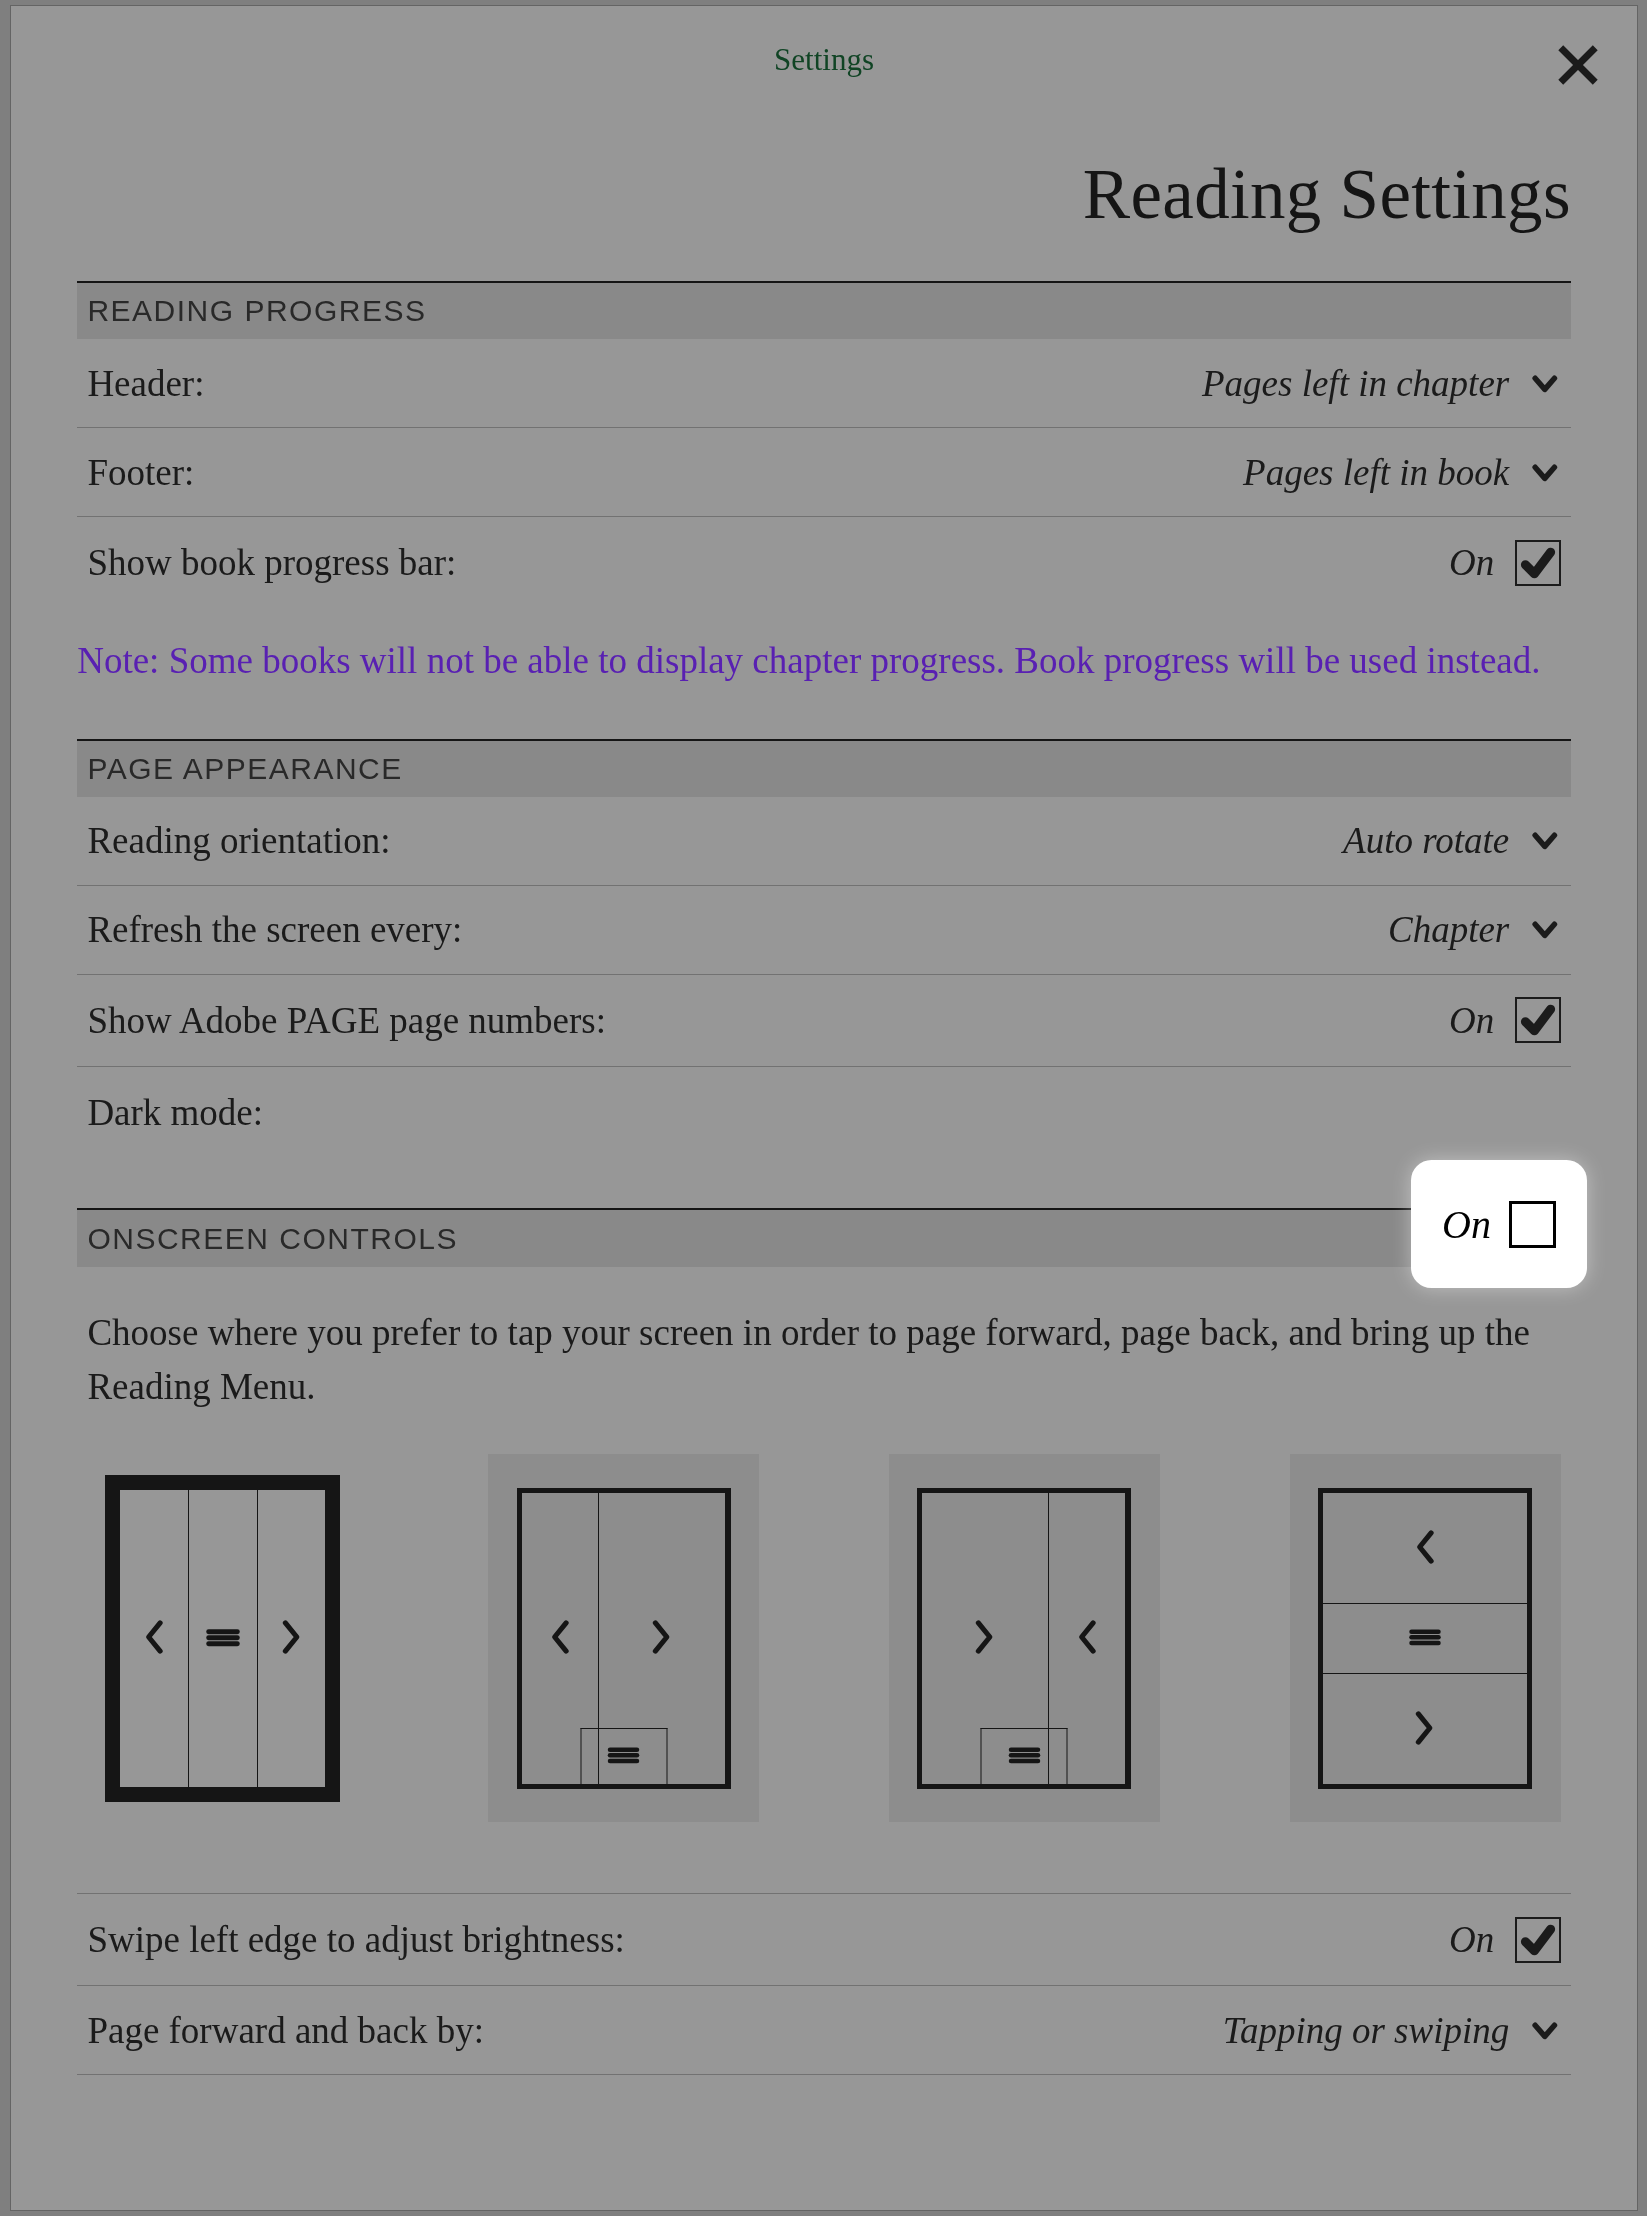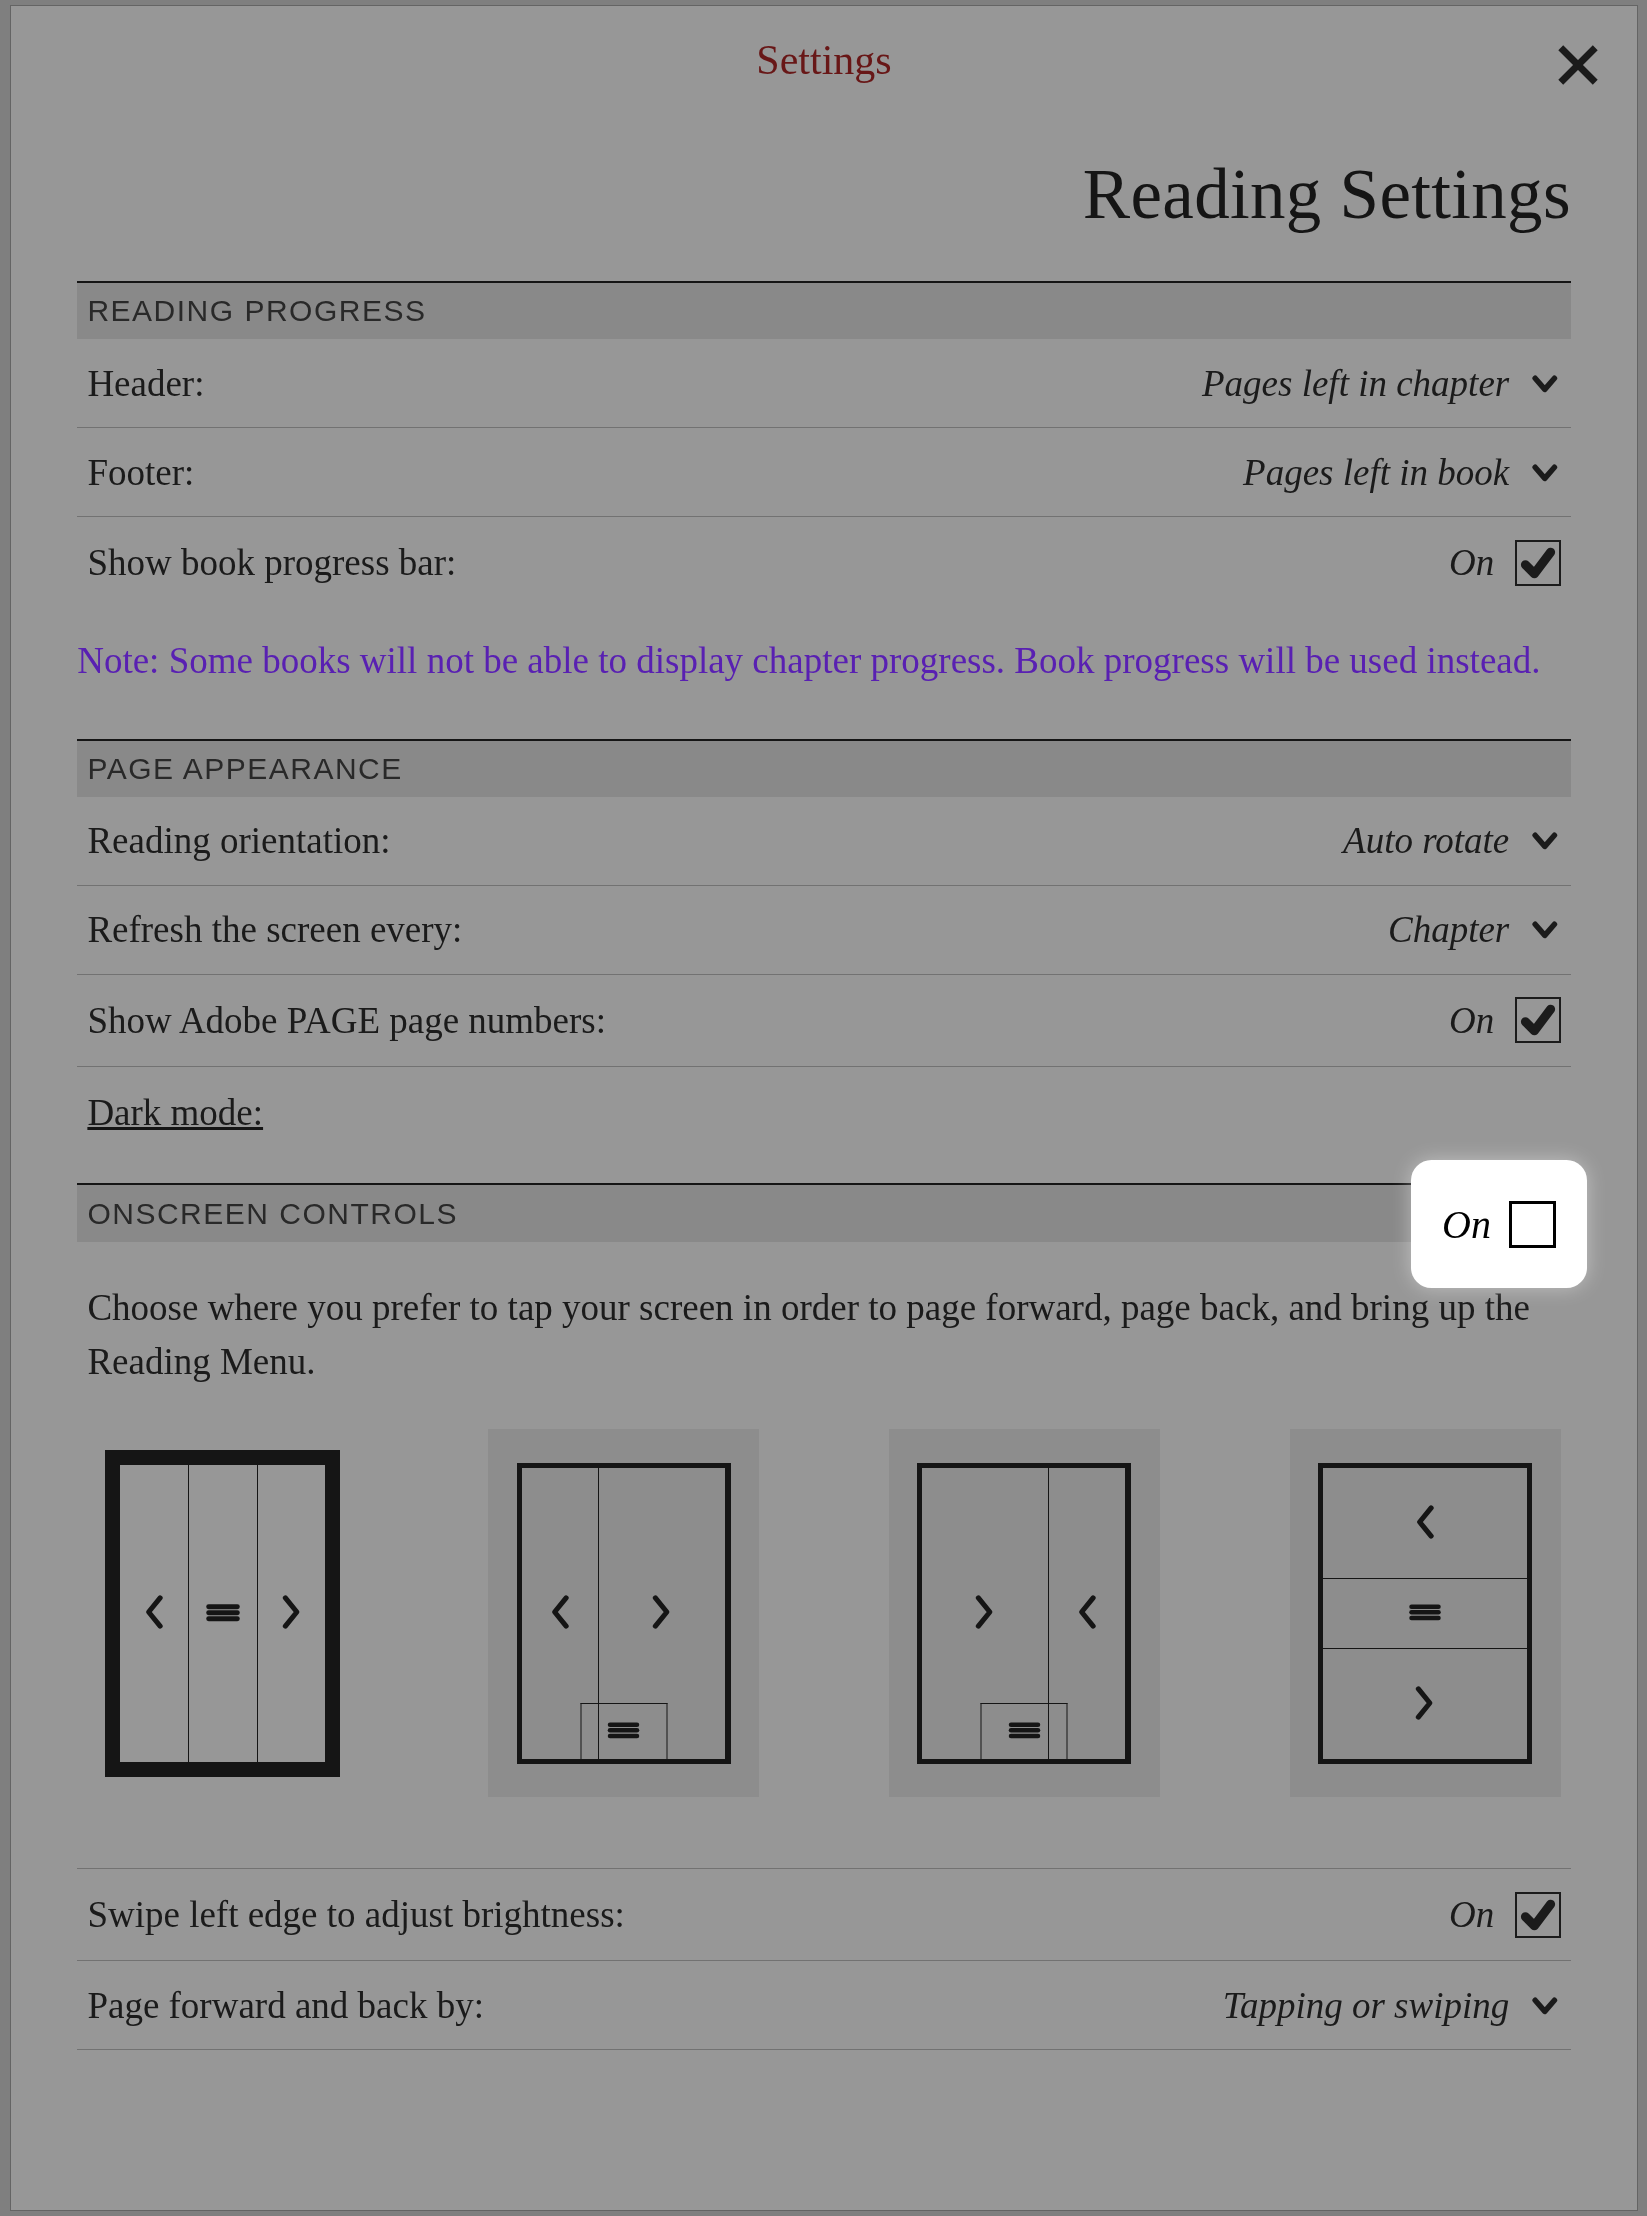--- a/index.html
+++ b/index.html
@@ -24,22 +24,22 @@
     border: 0.5px solid #7a7a7a;
   }
   .titlebar {
     height: 107px;
     display: flex;
     align-items: center;
     justify-content: center;
     position: relative;
   }
   .titlebar .title {
-    font-size: 42px;
-    color: #7f1d1d;
+    font-size: 31px;
+    color: #14532d;
     text-align: center;
   }
   .close-btn {
     position: absolute;
     right: 31px; top: 31px;
     width: 56px; height: 56px;
     display: flex; align-items: center; justify-content: center;
   }
   .close-btn svg { width: 46px; height: 46px; stroke: #222; stroke-width: 6; }
   .content {
@@ -235,21 +235,21 @@
       <span class="value-wrap">
         <span class="value">On</span>
         <span class="checkbox">
             <svg viewBox="0 0 40 40">
               <polyline points="6,22 16,32 34,8"></polyline>
             </svg>
           </span>
       </span>
     </div>
 
-    <div class="row" style="border-bottom:none; padding-bottom:48px;text-decoration:underline;">
+    <div class="row" style="border-bottom:none; padding-bottom:73px;">
       <span class="label">Dark mode:</span>
       <span class="value-wrap" style="visibility:hidden">
         <span class="value">On</span>
         <span class="checkbox"></span>
       </span>
     </div>
 
     <div class="section-header">ONSCREEN CONTROLS</div>
 
     <div class="instruction">Choose where you prefer to tap your screen in order to page forward, page back, and bring up the Reading Menu.</div>

